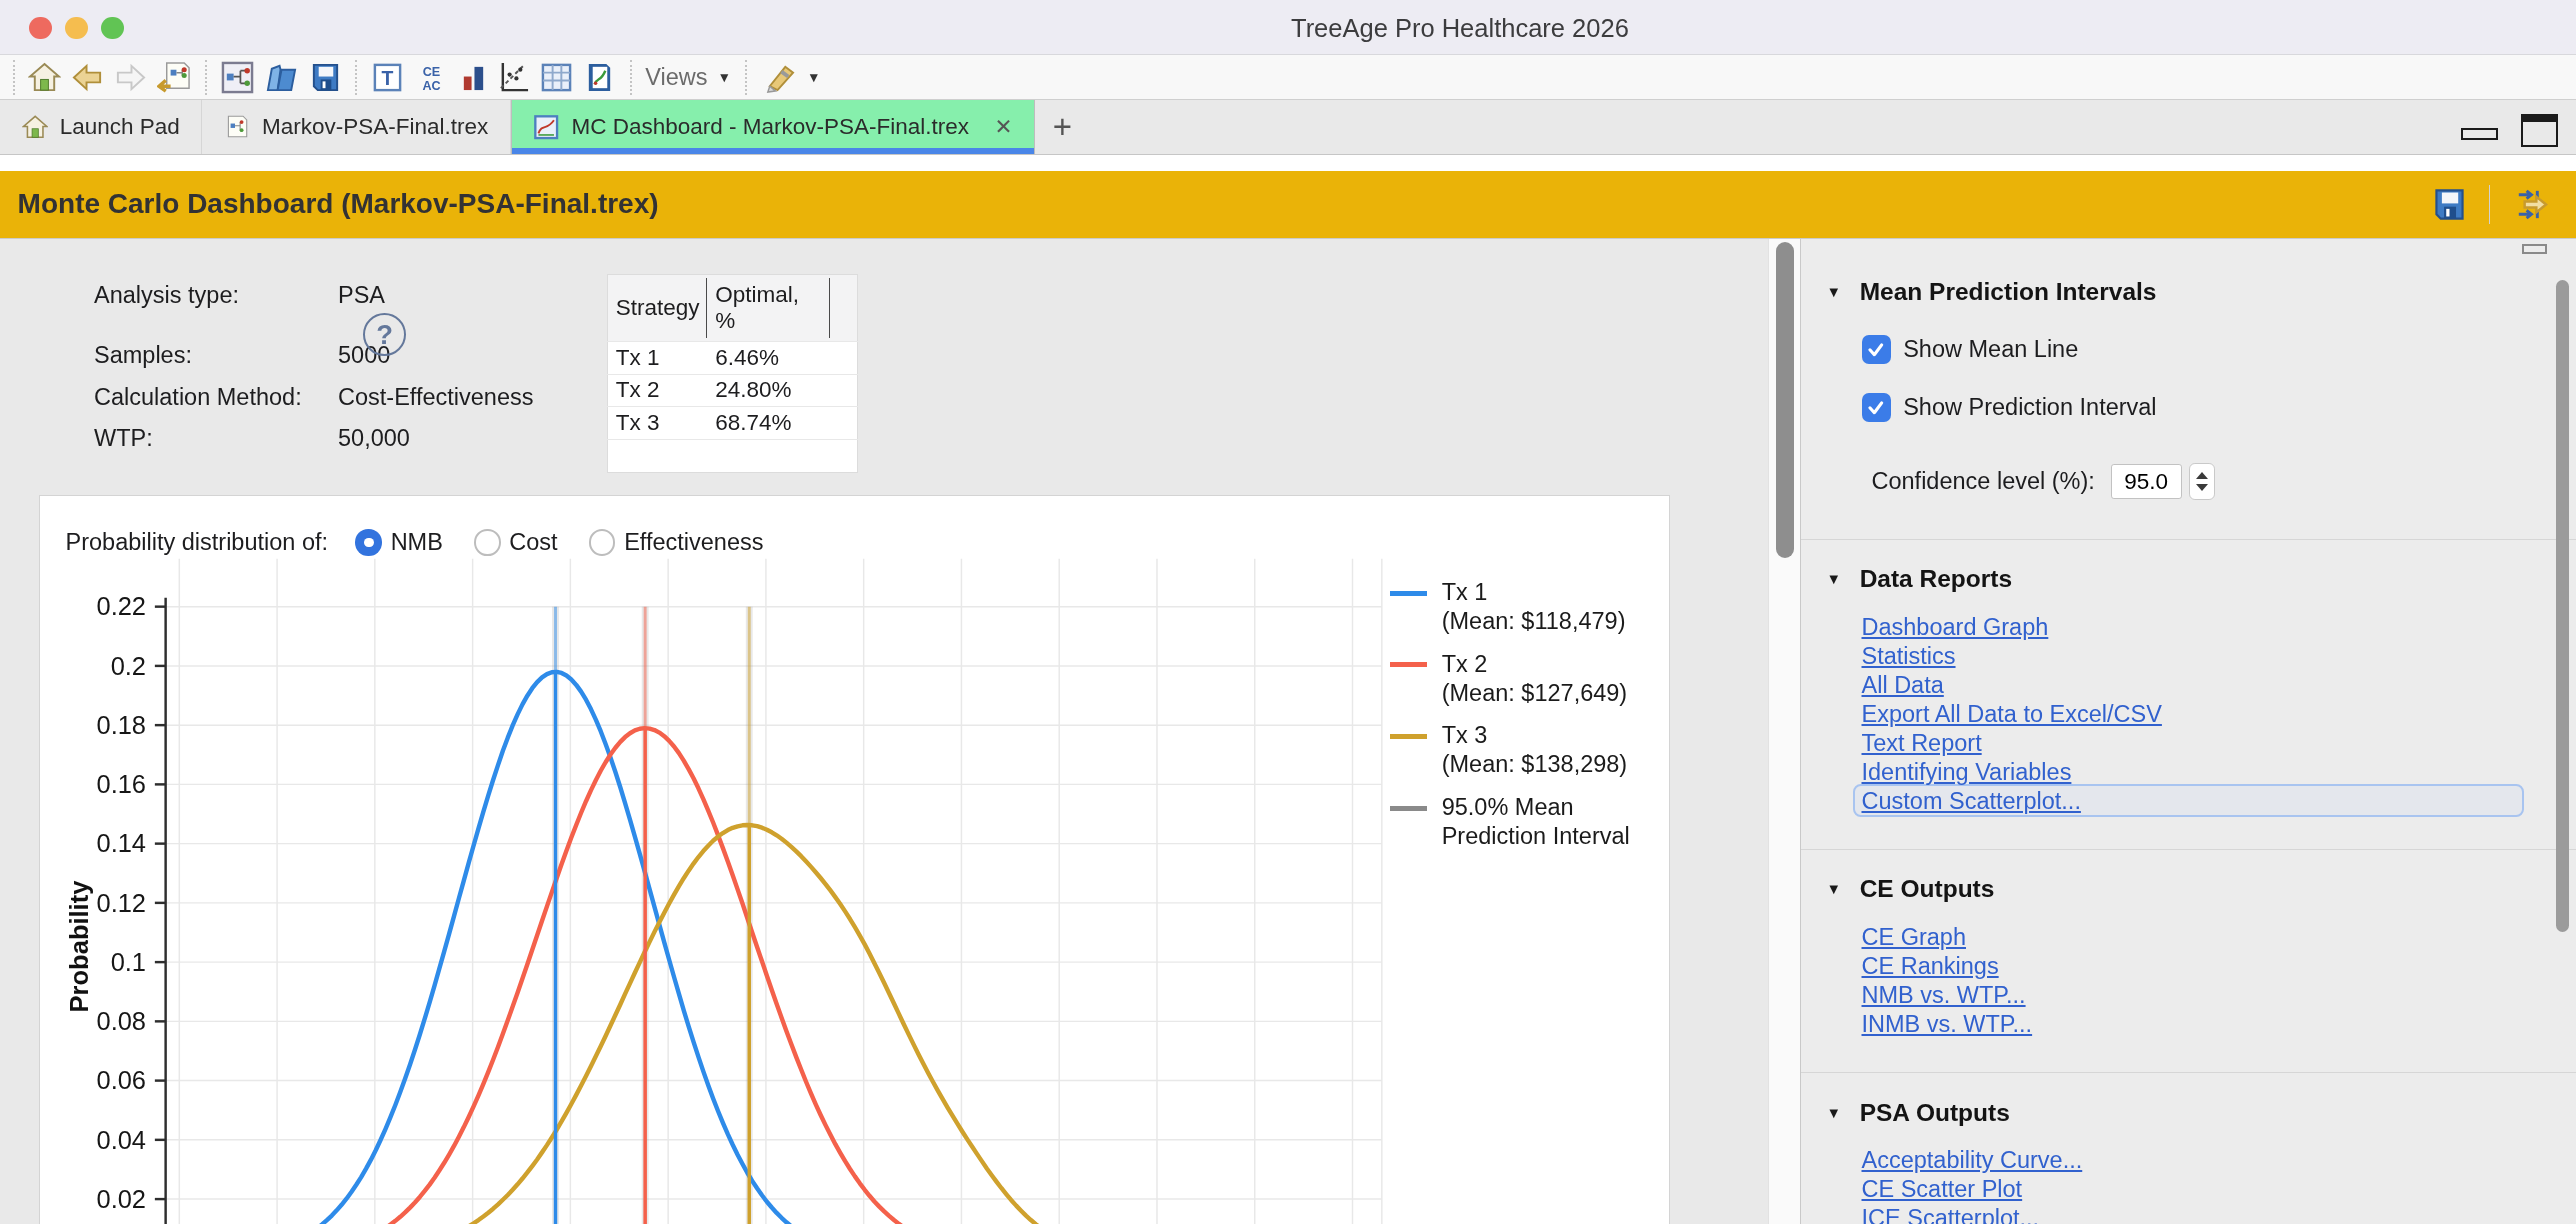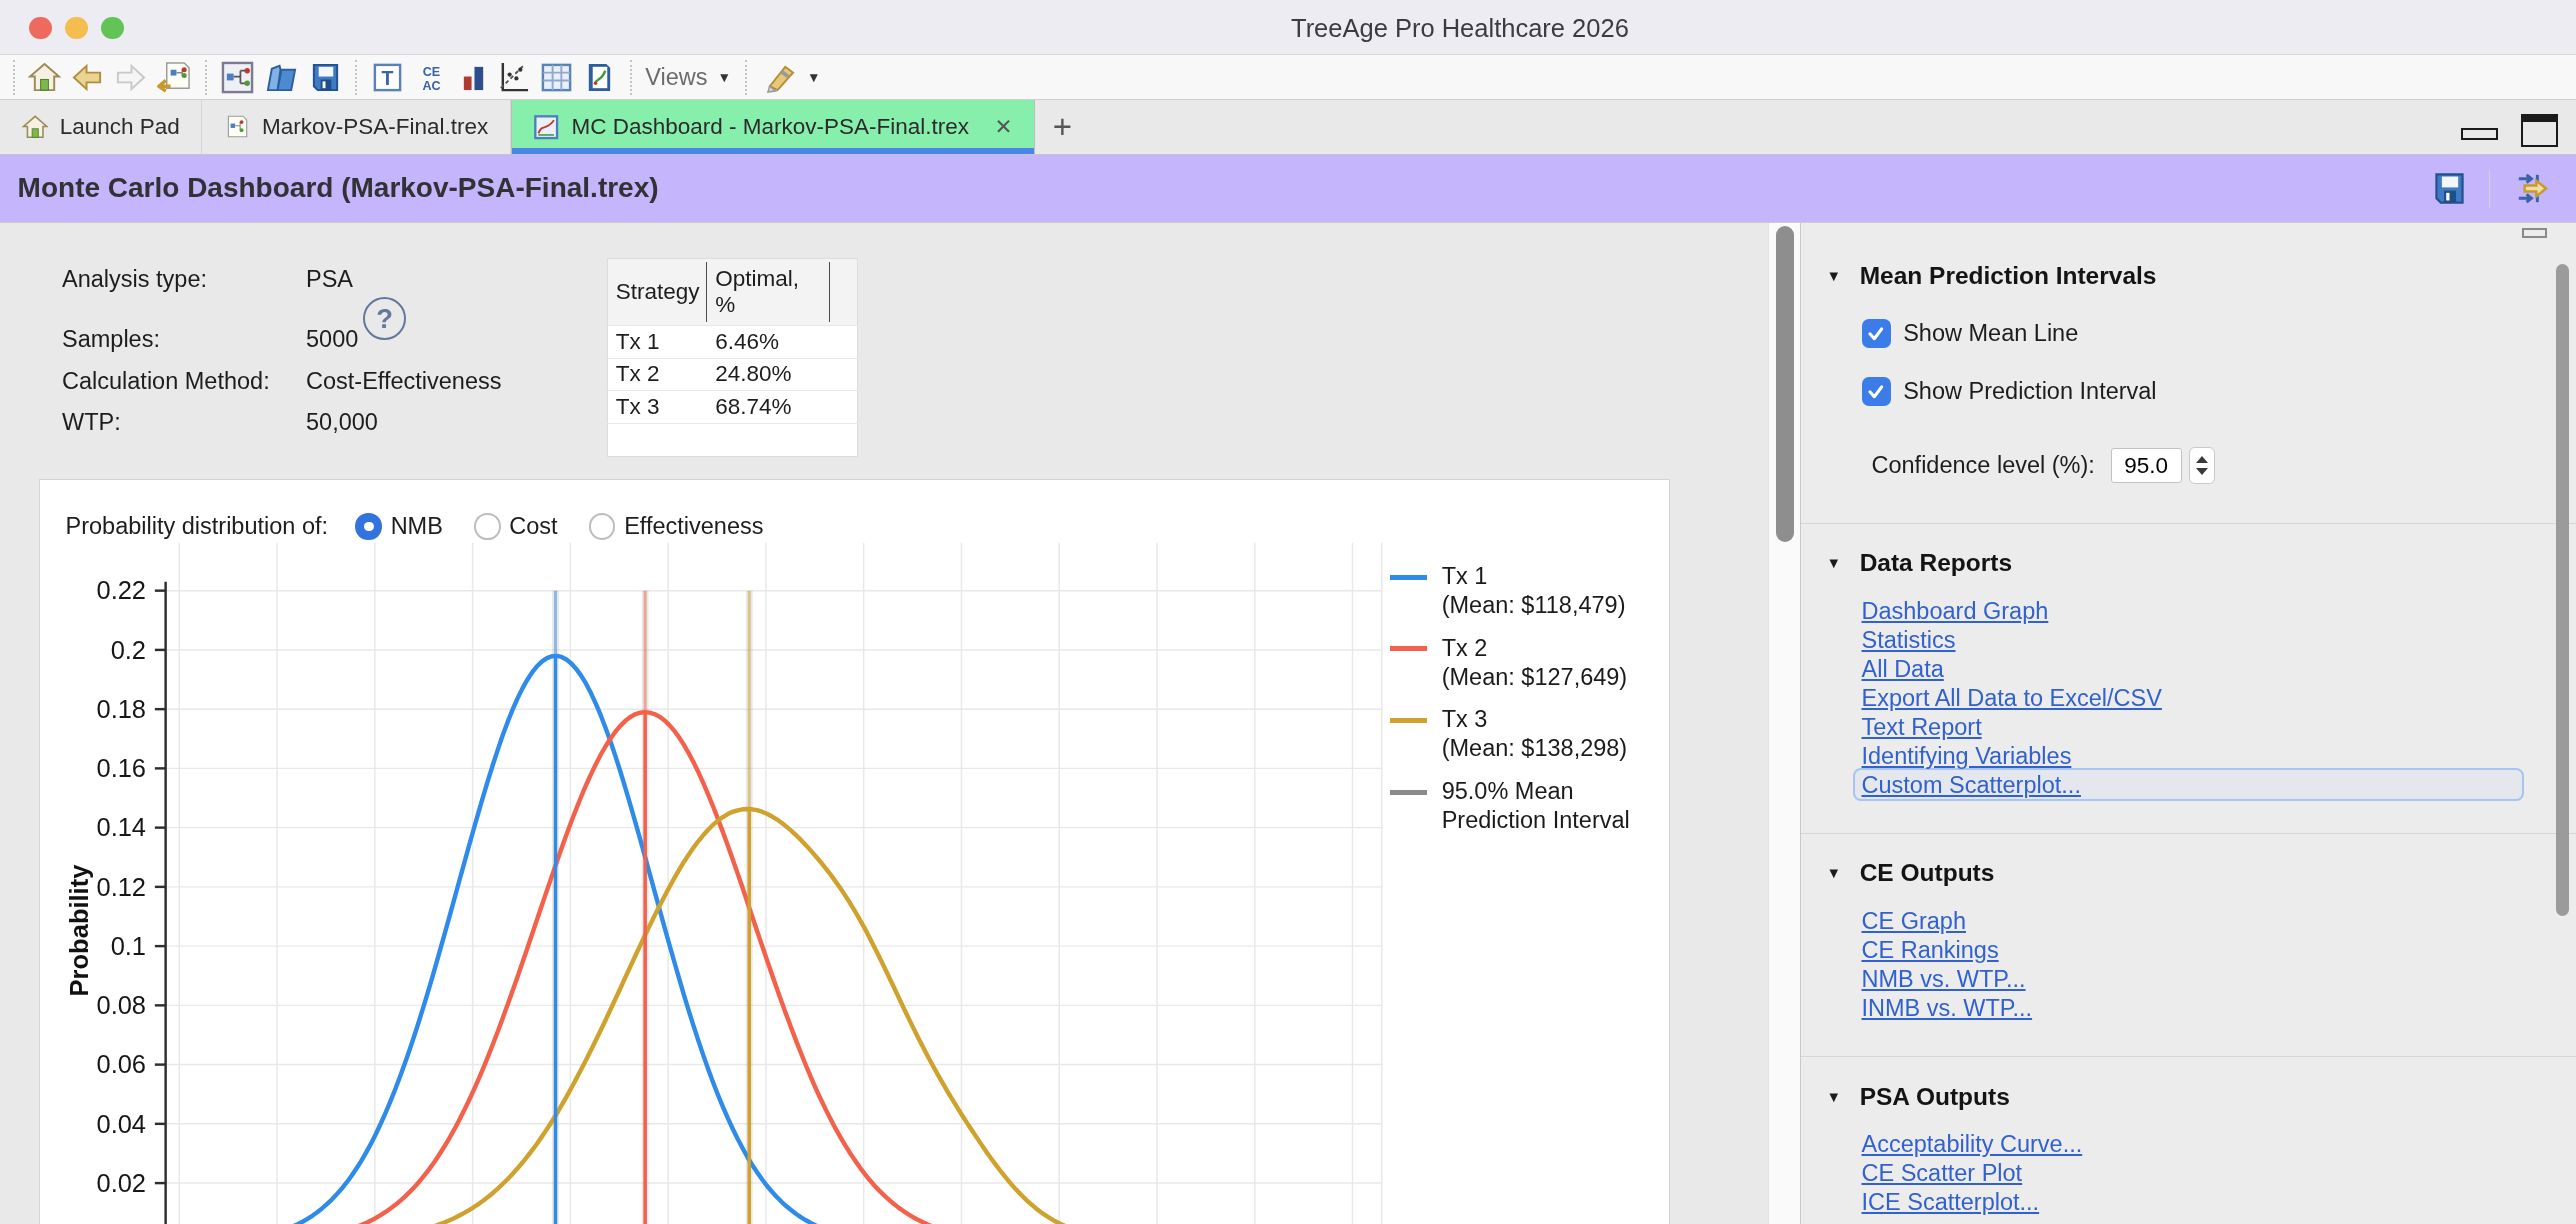--- a/index.html
+++ b/index.html
@@ -27,33 +27,33 @@
   .tab { display:flex; align-items:center; gap:11.8px; padding:0 21.5px; font-size:22.5px; color:#2b2b2b; border-right:1px solid #D6D6D6; cursor:pointer; }
   .tab.active { position:relative; background:#86efac; border-left:1px solid #BDBDBD; border-right:1px solid #BDBDBD;justify-content:flex-end; }
   .tab.active::after { content:''; position:absolute; left:0; right:0; bottom:0; height:5.9px; background:#4A86E8; }
   .tab .close { font-size:21.5px; color:#555; margin-left:13.7px; }
   .newtab { display:flex; align-items:center; padding:0 17.6px; font-size:33px; color:#555; cursor:pointer; }
   .winbtns { position:absolute; right:17.6px; top:13.7px; display:flex; gap:23.5px; align-items:center; }
   .wb-min { width:37px; height:11.8px; border:2.9px solid #1b1b1b; margin-top:7.8px; }
   .wb-max { width:37px; height:33px; border:2.9px solid #1b1b1b; border-top-width:8.8px; }
 
   
-  .dochdr { position:relative; height:68px; background:#c4b5fd; border-bottom:1px solid #CBCBCB; }
+  .dochdr { position:relative; height:68px; background:#eab308; border-bottom:1px solid #CBCBCB;margin-top:16px; }
   .doc-title { position:absolute; left:17.6px; top:16.7px; font-size:28px; font-weight:bold; color:#323234; }
   .dochdr-actions { position:absolute; right:21.5px; top:11.8px; display:flex; align-items:center; gap:15.7px; }
   .dochdr-sep { width:1px; height:39px; background:#D2D2D2; }
 
   
   .main { position:relative; display:flex; height:1003px; }
   .content { position:relative; width:1768px; background:#E9E9E9; overflow:hidden; }
 
   .info { position:absolute; left:62px; top:43px; font-size:23.5px; }
   .info-row { display:flex; margin-bottom:14.7px; }
   .info-row.first { margin-bottom:33px; }
-  .info-label { width:244px; }
+  .info-label { width:244px;margin-left:32px; }
   .help-badge { position:absolute; left:301px; top:31px; width:43px; height:43px; border:2.9px solid #64789B;
     border-radius:50%; color:#64789B; font-size:27.4px; font-weight:bold; display:flex; align-items:center; justify-content:center; background:transparent; cursor:pointer; }
 
   .strategy { position:absolute; left:607px; top:35px; border-collapse:collapse; background:#fff; font-size:22.5px; border:1px solid #DCDCDC; }
   .strategy th { position:relative; background:#F3F3F4; font-weight:normal; text-align:left; padding:6.9px 7.8px; height:39px; }
   .strategy th.bar::after { content:''; position:absolute; right:-1px; top:2.9px; bottom:2.9px; width:2.9px; background:#4A4A4A; }
   .strategy td { padding:2.9px 7.8px; height:29px; border-top:1px solid #E8E8E8; }
   .strategy .c1 { width:95px; } .strategy .c2 { width:123px; } .strategy .c3 { width:27.4px; }
 
   

